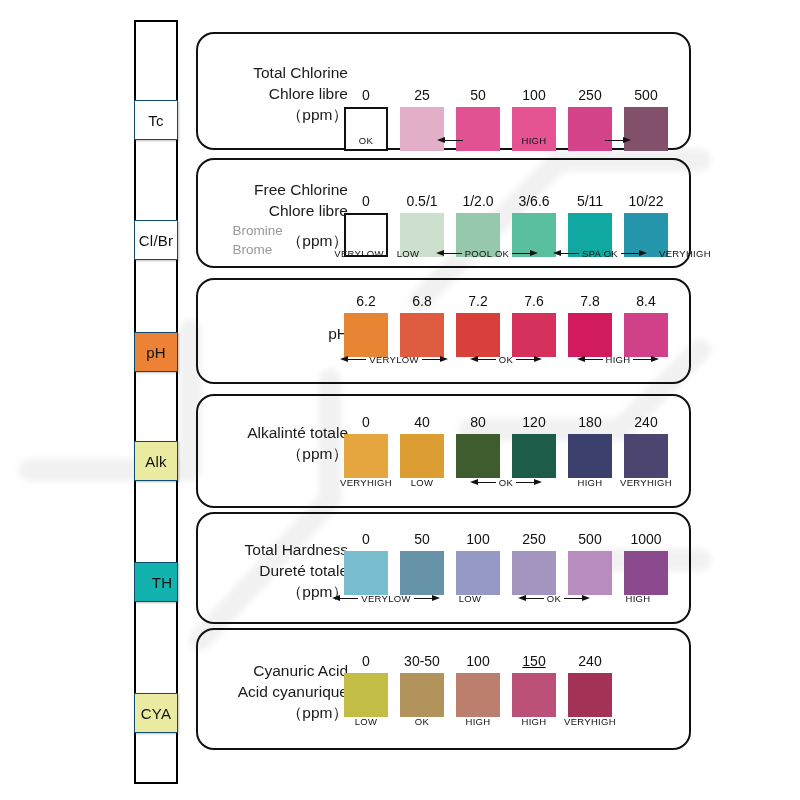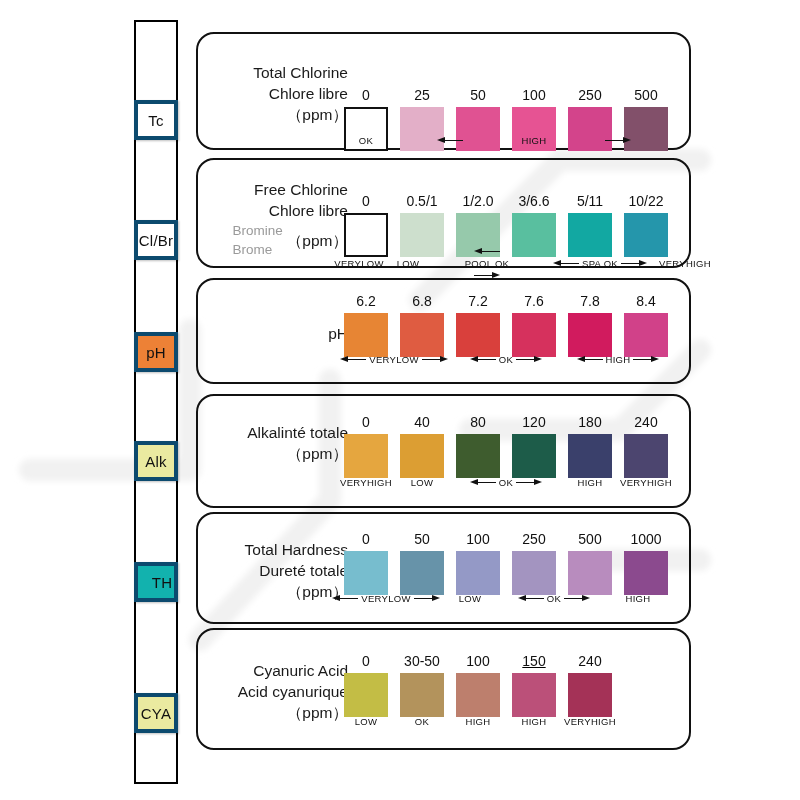--- a/index.html
+++ b/index.html
@@ -35,21 +35,21 @@
     background: #fff;
     box-sizing: border-box;
     z-index: 2;
   }
   .pad {
     position: absolute;
     left: -2px;
     width: 44px;
     height: 40px;
     box-sizing: border-box;
-    border: 4px solid #0c4a6e;
+    border: 1px solid #0c4a6e;
     display: flex;
     align-items: center;
     justify-content: center;
     font-size: 15px;
     color: #111;
     letter-spacing: .2px;
     box-shadow: 1px 1px 2px rgba(0,0,0,.25);
   }
 
   
@@ -300,21 +300,21 @@
           <div class="chip" style="background: rgb(37, 150, 171);"></div>
         </div>
       </div>
       <div class="legend" style="left: 132px; top: 88px;">
         <div class="lg" style="width: 58px;">
           <span>VERYLOW</span>
         </div>
         <div class="lg" style="width: 40px;">
           <span>LOW</span>
         </div>
-        <div class="lg" style="width: 118px; flex-direction: column;">
+        <div class="lg" style="width: 118px;">
           <span class="arrow left" style="width: 26px;">
             <i></i>
             <b></b>
           </span>
           <span>POOL OK</span>
           <span class="arrow right" style="width: 26px;">
             <i></i>
             <b></b>
           </span>
         </div>

